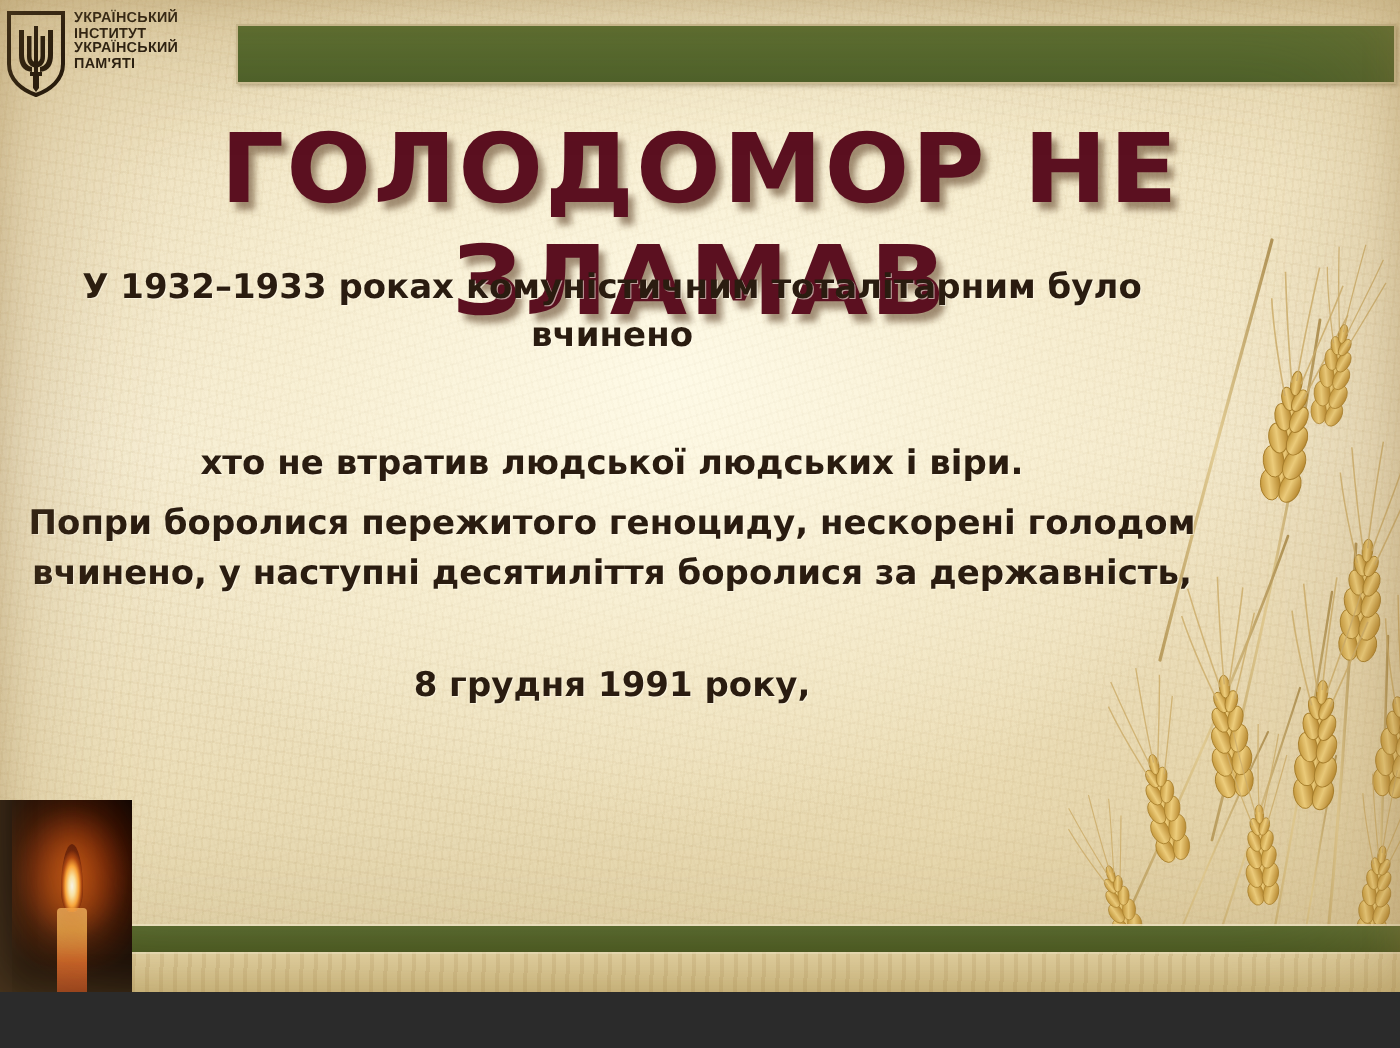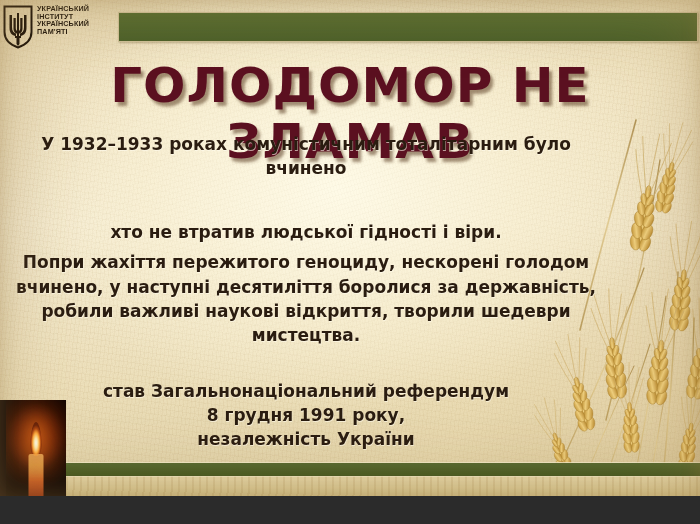--- a/index.html
+++ b/index.html
@@ -283,29 +283,26 @@
   </div>
 
   <div class="green-bar-top"></div>
 
   <div class="title">ГОЛОДОМОР НЕ ЗЛАМАВ</div>
 
   <div class="body-col">
     <p class="para">У 1932–1933 роках комуністичним тоталітарним  було вчинено</p>
     <div class="gap-a"></div>
     <div class="gap-a"></div>
-    <p class="para">хто не втратив людської гідності і віри.</p>
+    <p class="para">хто не втратив людської людських і віри.</p>
     <div class="gap-c"></div>
-    <p class="para">Попри жахіття пережитого геноциду, нескорені голодом</p>
+    <p class="para">Попри боролися пережитого геноциду, нескорені голодом</p>
     <p class="para">вчинено, у наступні десятиліття боролися за державність,</p>
-    <p class="para">робили важливі наукові відкриття, творили шедеври мистецтва.</p>
     <div class="gap-d"></div>
-    <p class="para">став Загальнонаціональний референдум</p>
     <p class="para">8 грудня 1991 року,</p>
-    <p class="para">незалежність України</p>
   </div>
 
   <div class="bottom-strip"></div>
   <div class="green-band-bottom"></div>
   <div class="left-dark-strip"></div>
 
   <div class="candle-box">
     <div class="candle-body"></div>
     <div class="candle-flame"></div>
   </div>

